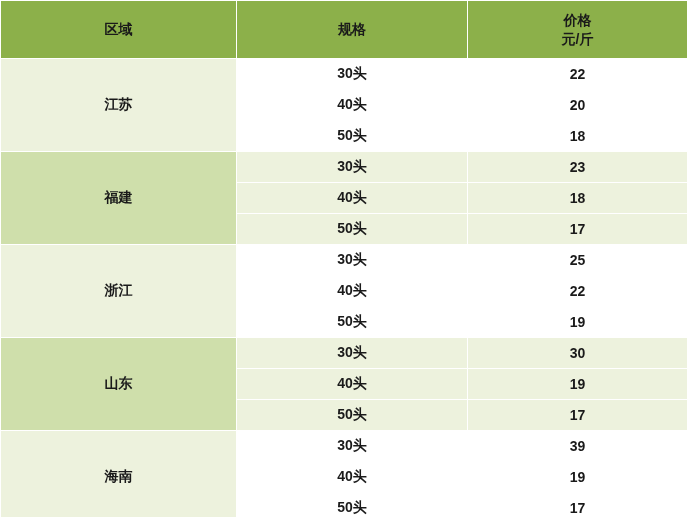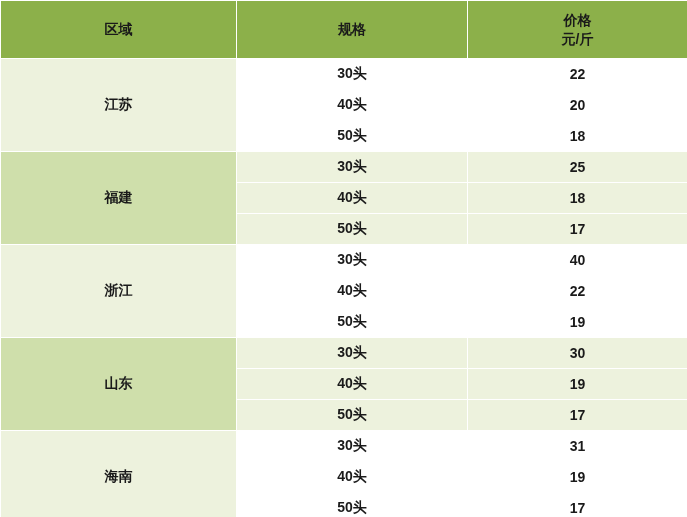--- a/index.html
+++ b/index.html
@@ -82,34 +82,34 @@
         <td class="data-cell">40头</td>
         <td class="data-cell">20</td>
       </tr>
       <tr class="band-a">
         <td class="data-cell">50头</td>
         <td class="data-cell">18</td>
       </tr>
       <tr class="band-b">
         <td class="region-cell" rowspan="3">福建</td>
         <td class="data-cell">30头</td>
-        <td class="data-cell">25</td>
+        <td class="data-cell">23</td>
       </tr>
       <tr class="band-b">
         <td class="data-cell">40头</td>
         <td class="data-cell">18</td>
       </tr>
       <tr class="band-b">
         <td class="data-cell">50头</td>
         <td class="data-cell">17</td>
       </tr>
       <tr class="band-a">
         <td class="region-cell" rowspan="3">浙江</td>
         <td class="data-cell">30头</td>
-        <td class="data-cell">40</td>
+        <td class="data-cell">25</td>
       </tr>
       <tr class="band-a">
         <td class="data-cell">40头</td>
         <td class="data-cell">22</td>
       </tr>
       <tr class="band-a">
         <td class="data-cell">50头</td>
         <td class="data-cell">19</td>
       </tr>
       <tr class="band-b">
@@ -121,21 +121,21 @@
         <td class="data-cell">40头</td>
         <td class="data-cell">19</td>
       </tr>
       <tr class="band-b">
         <td class="data-cell">50头</td>
         <td class="data-cell">17</td>
       </tr>
       <tr class="band-a">
         <td class="region-cell" rowspan="3">海南</td>
         <td class="data-cell">30头</td>
-        <td class="data-cell">31</td>
+        <td class="data-cell">39</td>
       </tr>
       <tr class="band-a">
         <td class="data-cell">40头</td>
         <td class="data-cell">19</td>
       </tr>
       <tr class="band-a">
         <td class="data-cell">50头</td>
         <td class="data-cell">17</td>
       </tr>
     </tbody>

